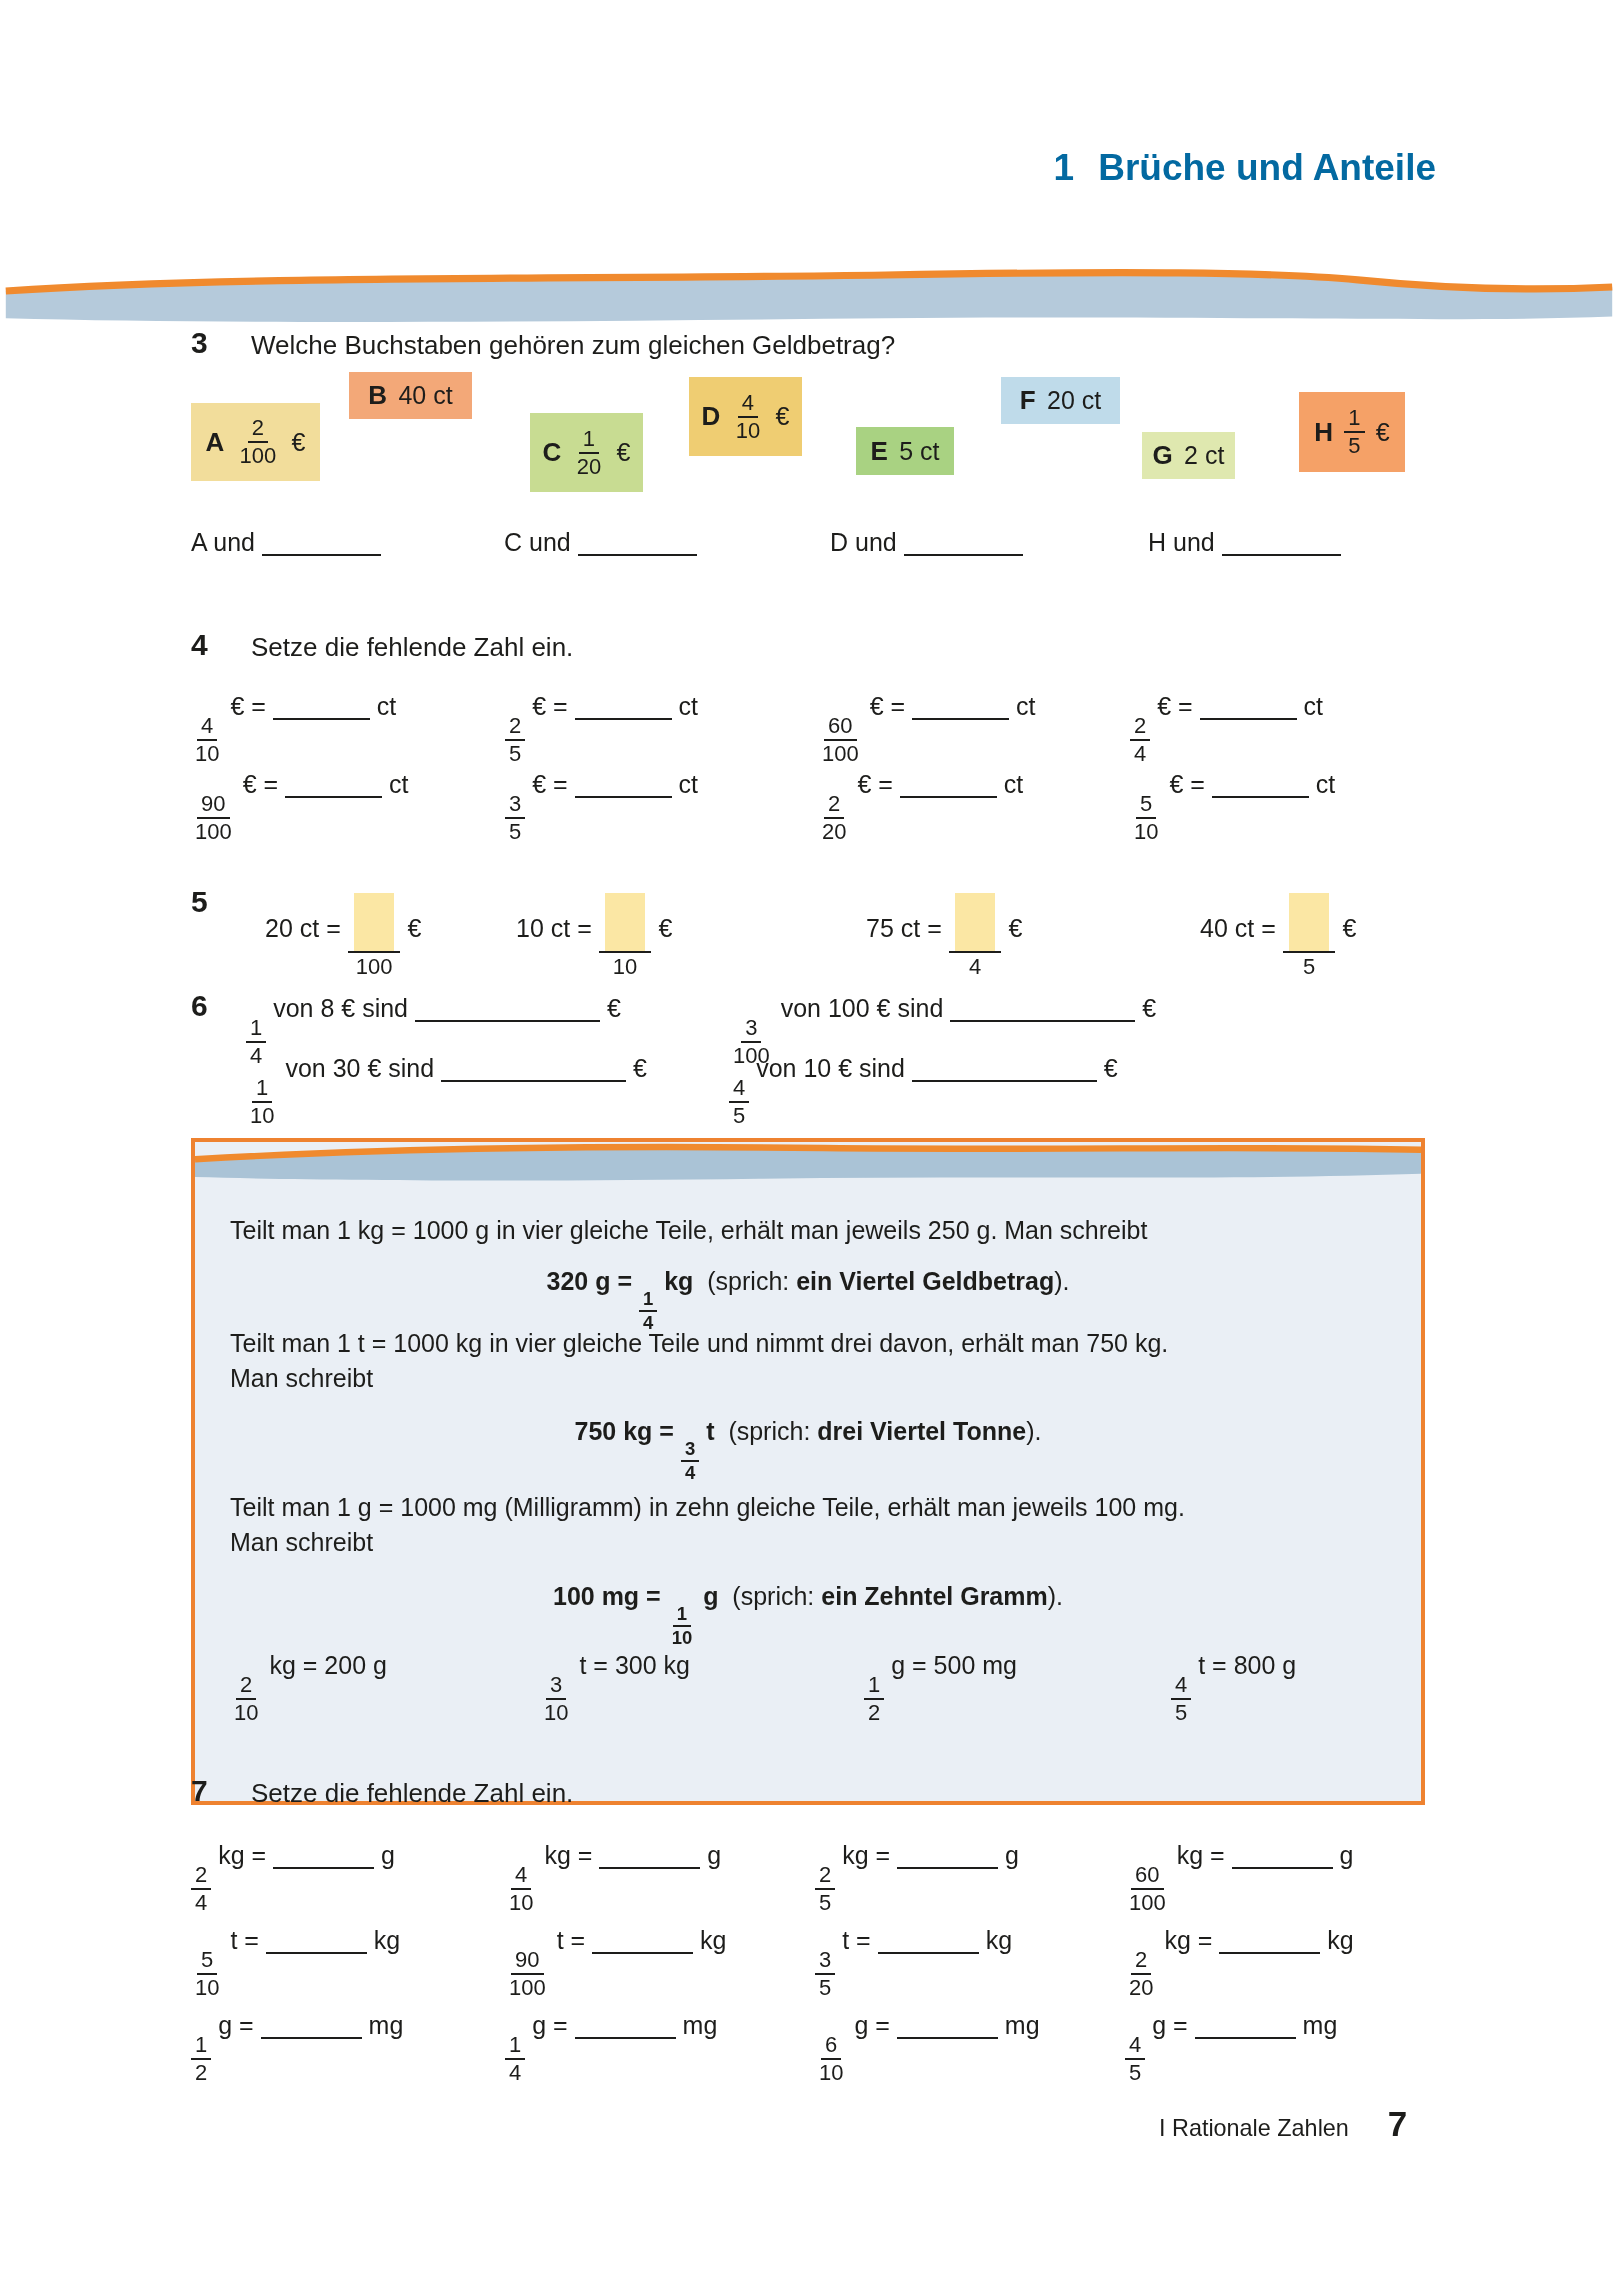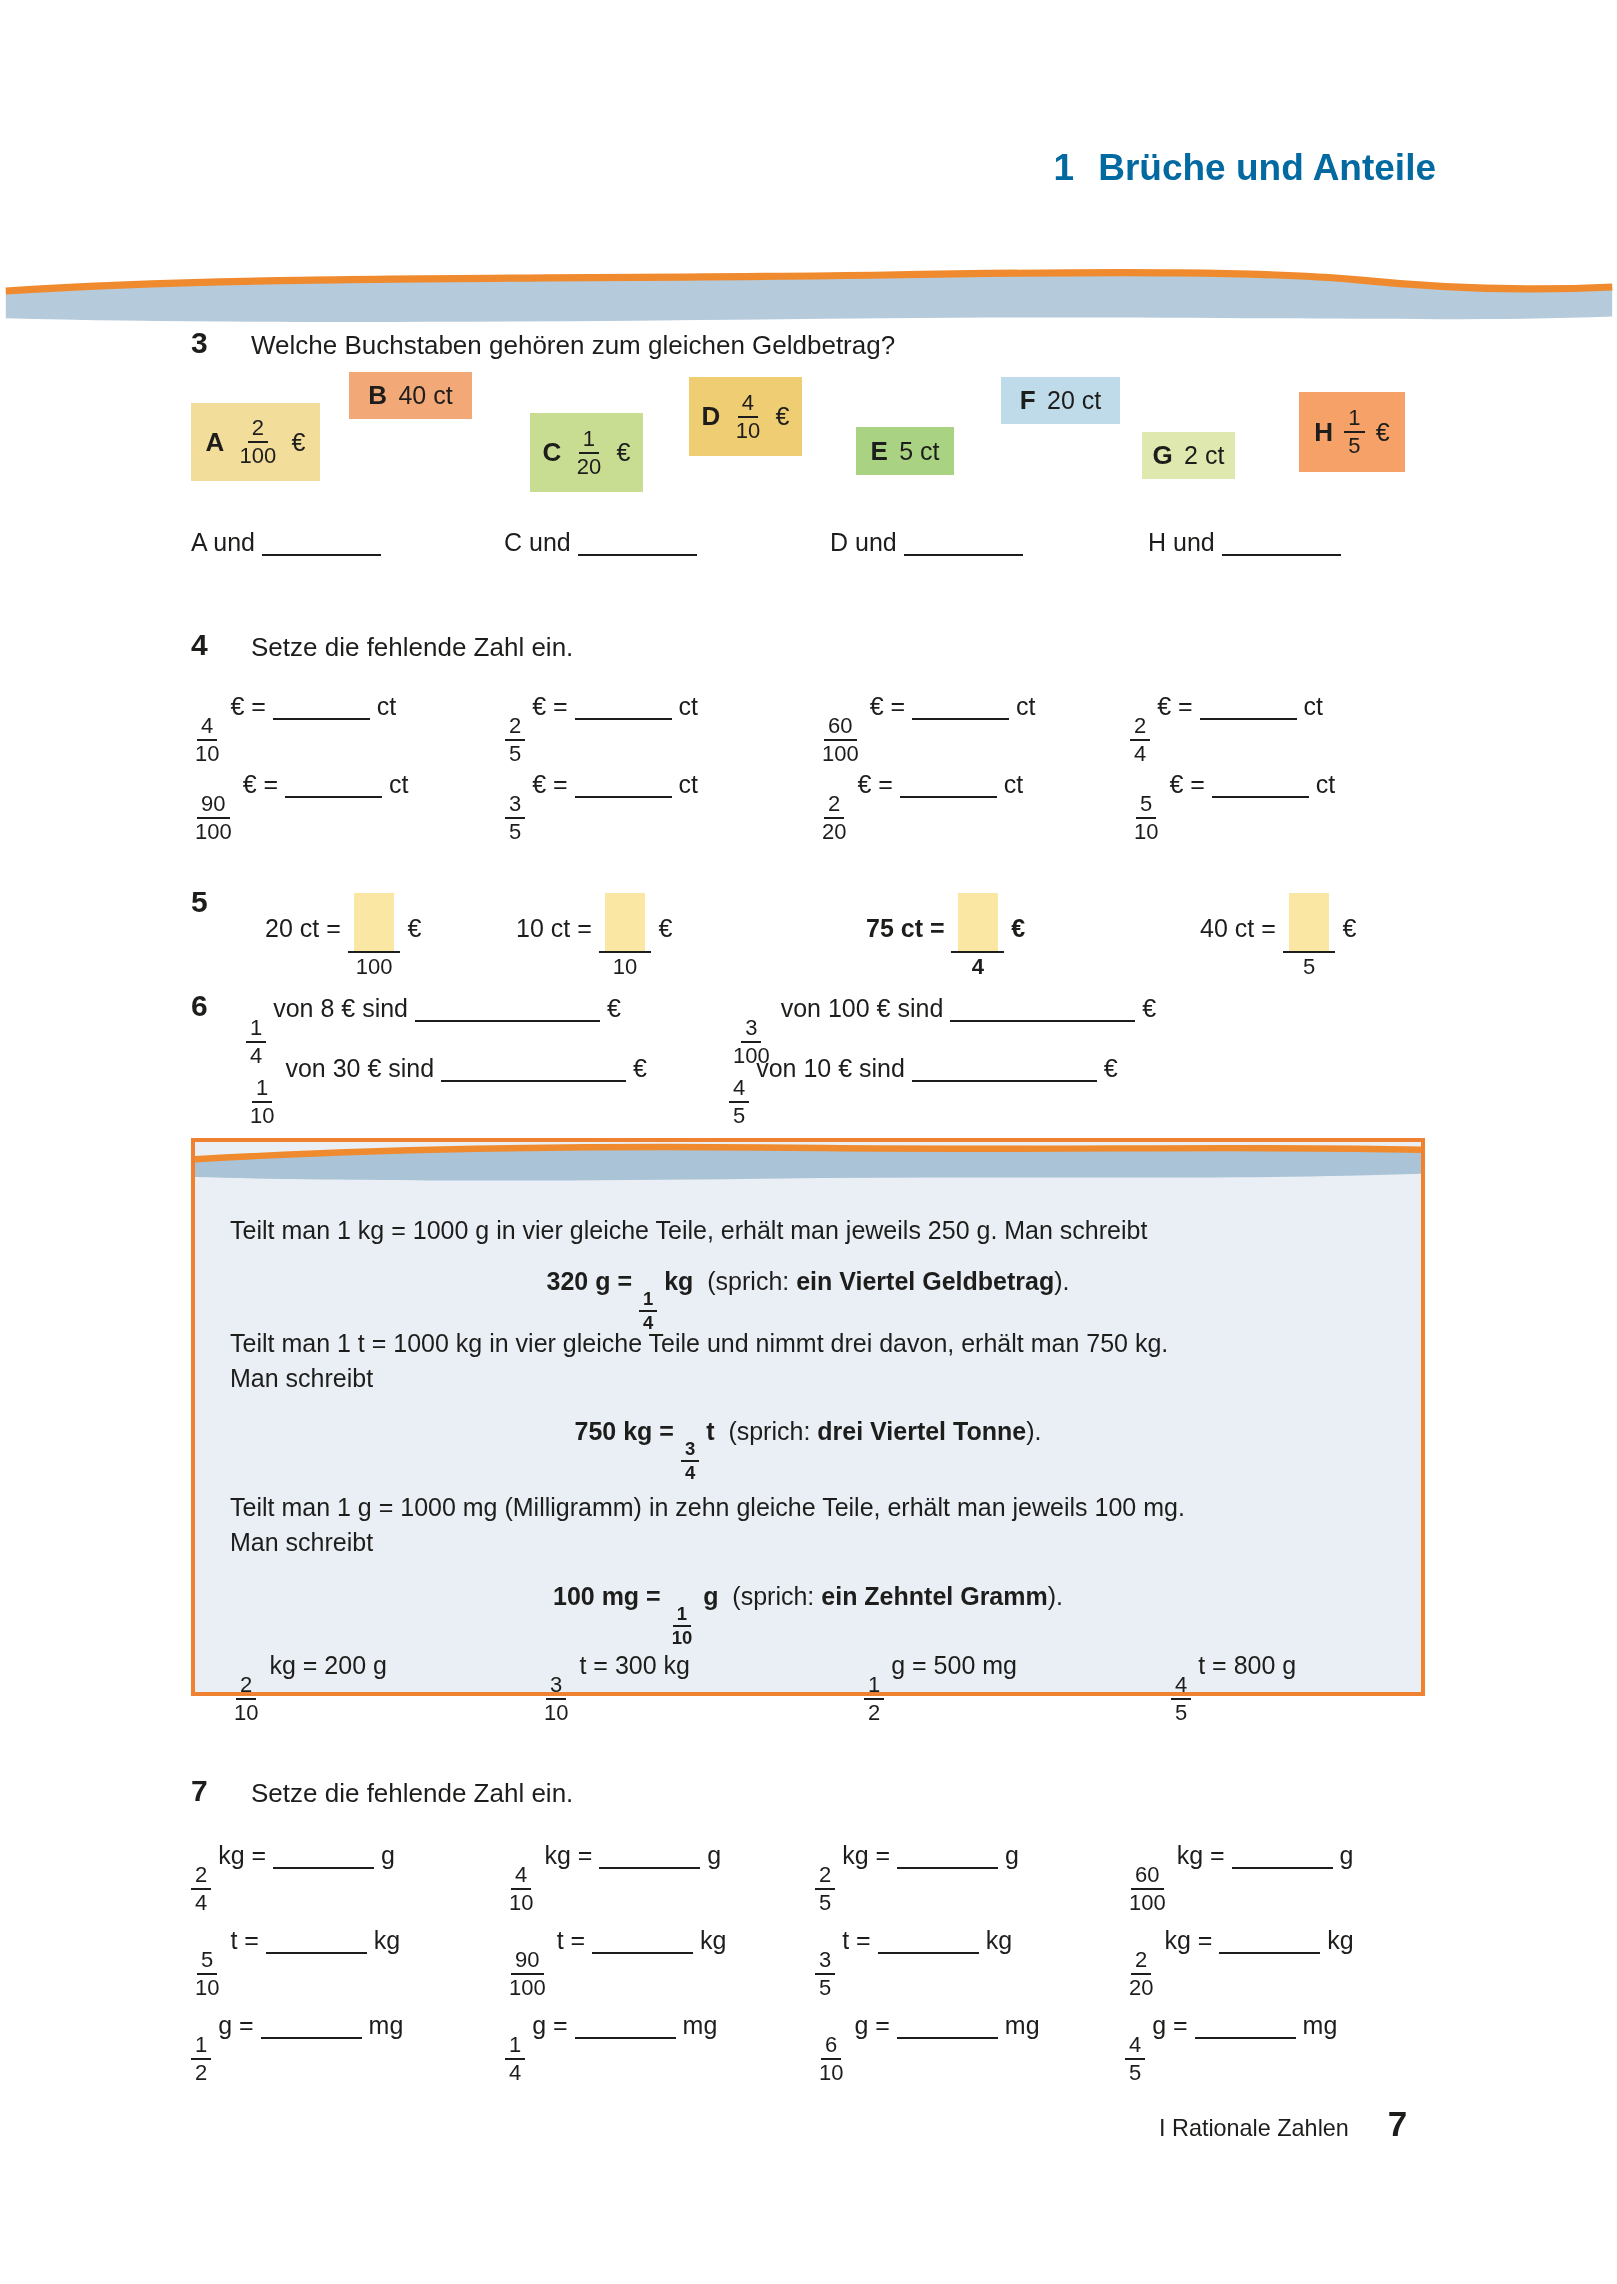--- a/index.html
+++ b/index.html
@@ -45,21 +45,21 @@
 
   
   .ansfrac { display:inline-flex; flex-direction:column; align-items:center;
              vertical-align:-14.5px; }
   .ansfrac .boxwrap { align-self:stretch; display:flex; justify-content:center;
              border-bottom:2.4px solid #1d1d1b; padding:0 6.4px; }
   .ansfrac .ansbox { width:40px; height:58px; background:#fbe7a4; display:block; }
   .ansfrac .fden { font-size:22px; line-height:27px; padding:0 3.2px; }
 
   
-  .infobox { position:absolute; left:191px; top:1138px; width:1234px; height:558px;
+  .infobox { position:absolute; left:191px; top:1138px; width:1234px; height:667px;
              background:#eaeff5; border:4px solid #ee8230; }
   .ib-band { position:absolute; left:0; top:-1.6px; width:100%; height:50px; }
   .ib-p { position:absolute; left:35px; right:32px; font-size:25px; line-height:35px; }
   .ib-f { position:absolute; left:0; right:0; text-align:center; font-size:25px;
           line-height:35px; white-space:nowrap; }
   .ib-f .b, .ib-p .b { font-weight:bold; }
   .ib-ex { position:absolute; font-size:25px; line-height:35px; white-space:nowrap; }
 
   
   .footer { position:absolute; left:1159px; top:2104px; display:flex;
@@ -209,21 +209,21 @@
       </span> <span>€</span>
   </div>
   <div class="eq" style="left:516px; top:893px;">
     <span>10 ct =</span> <span class="ansfrac">
         <span class="boxwrap">
           <span class="ansbox"></span>
         </span>
         <span class="fden">10</span>
       </span> <span>€</span>
   </div>
-  <div class="eq" style="left:866px; top:893px;font-weight:bold;">
+  <div class="eq" style="left:866px; top:893px;">
     <span>75 ct =</span> <span class="ansfrac">
         <span class="boxwrap">
           <span class="ansbox"></span>
         </span>
         <span class="fden">4</span>
       </span> <span>€</span>
   </div>
   <div class="eq" style="left:1200px; top:893px;">
     <span>40 ct =</span> <span class="ansfrac">
         <span class="boxwrap">

